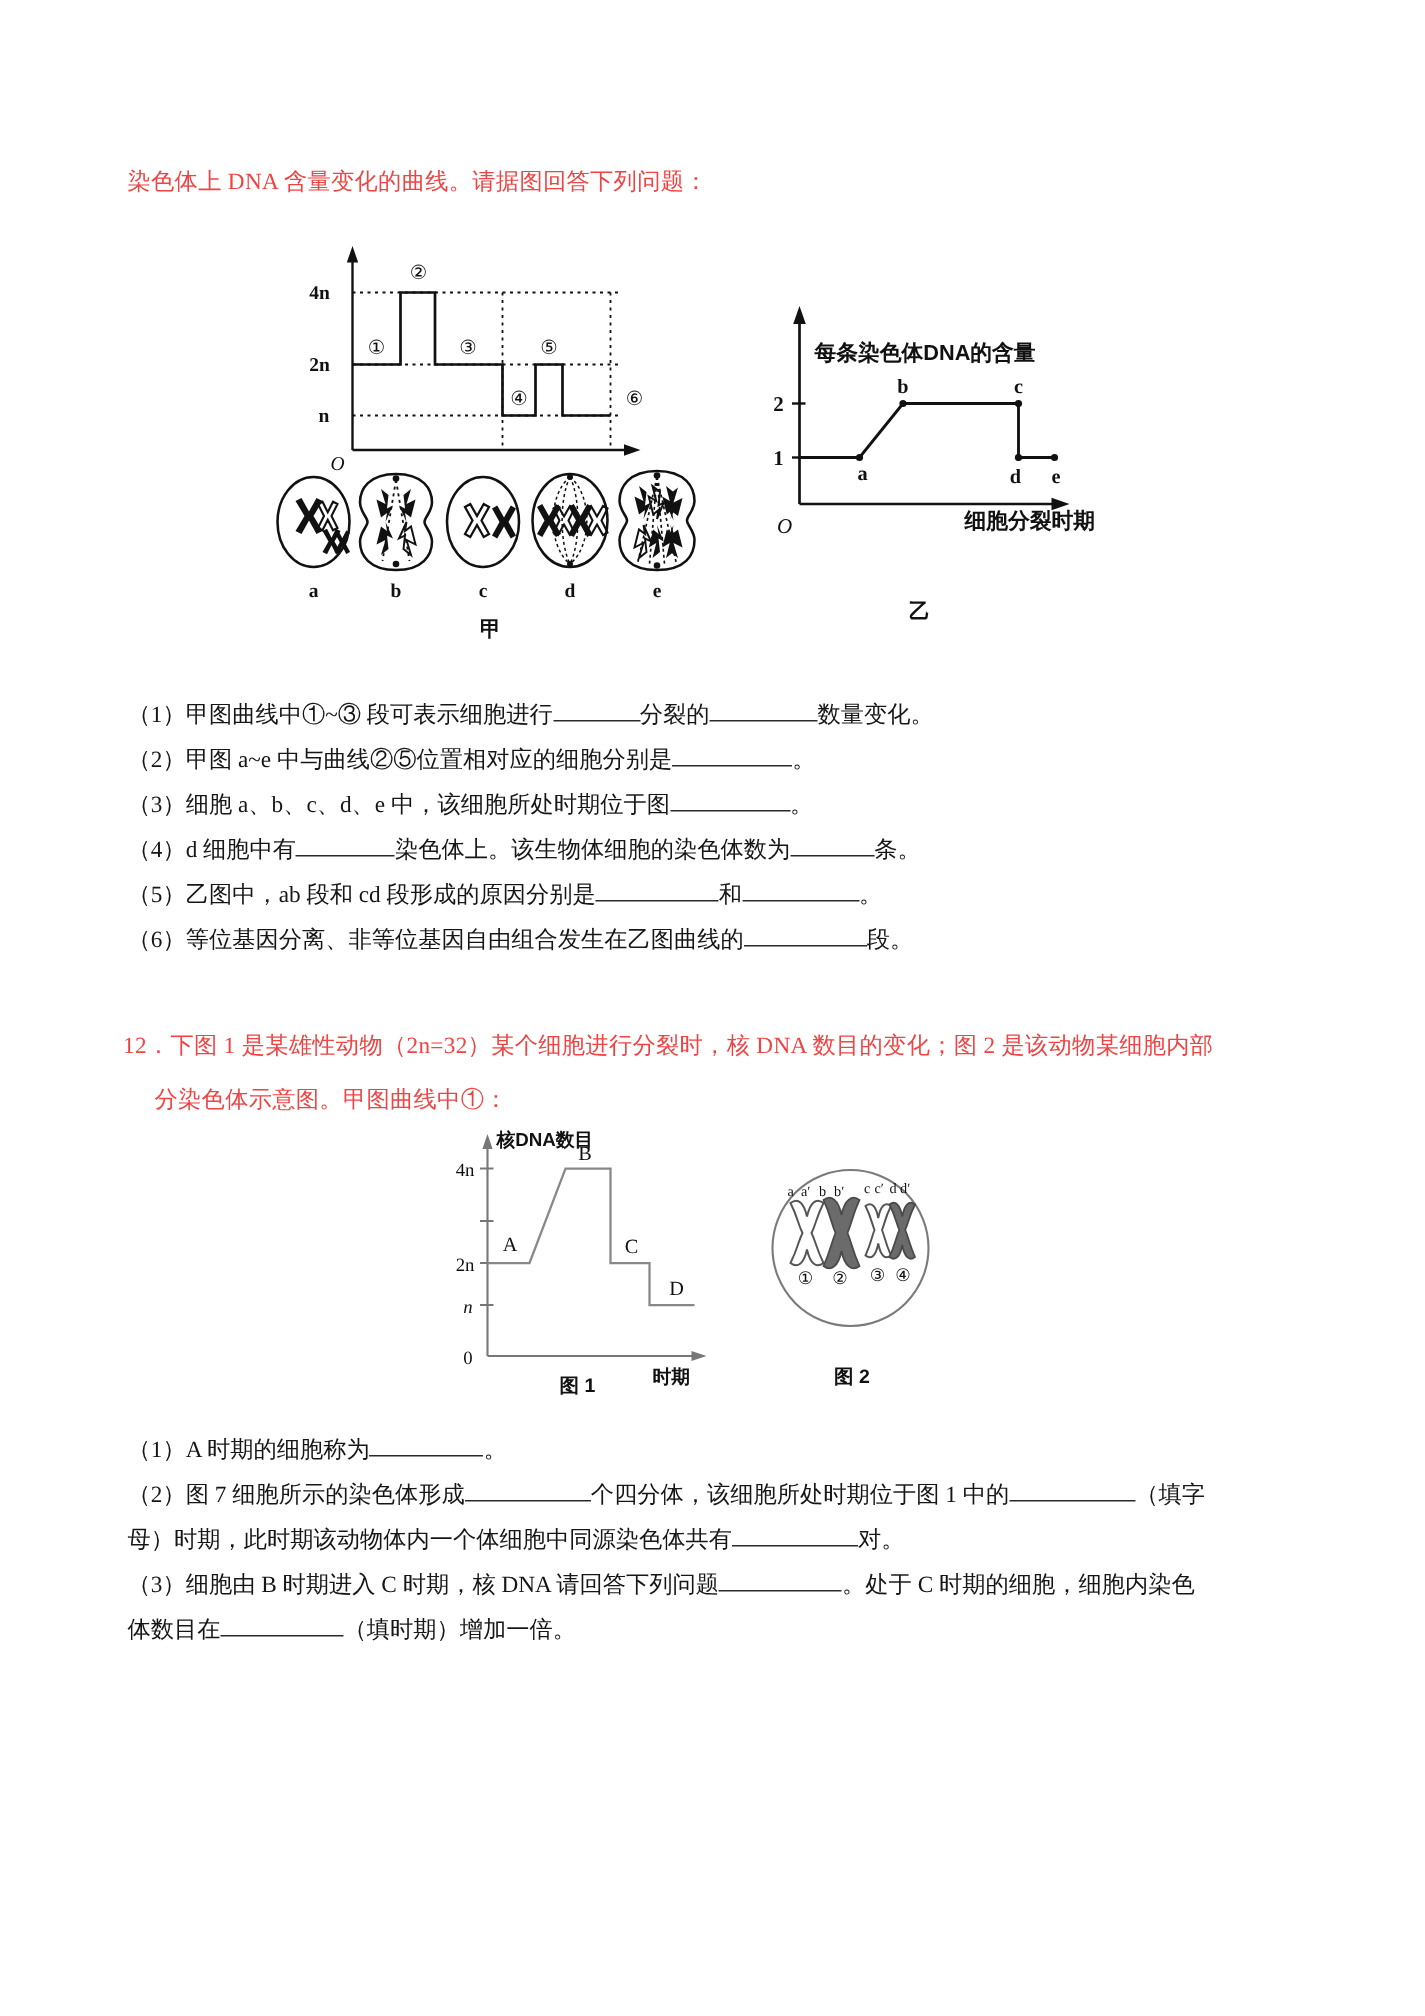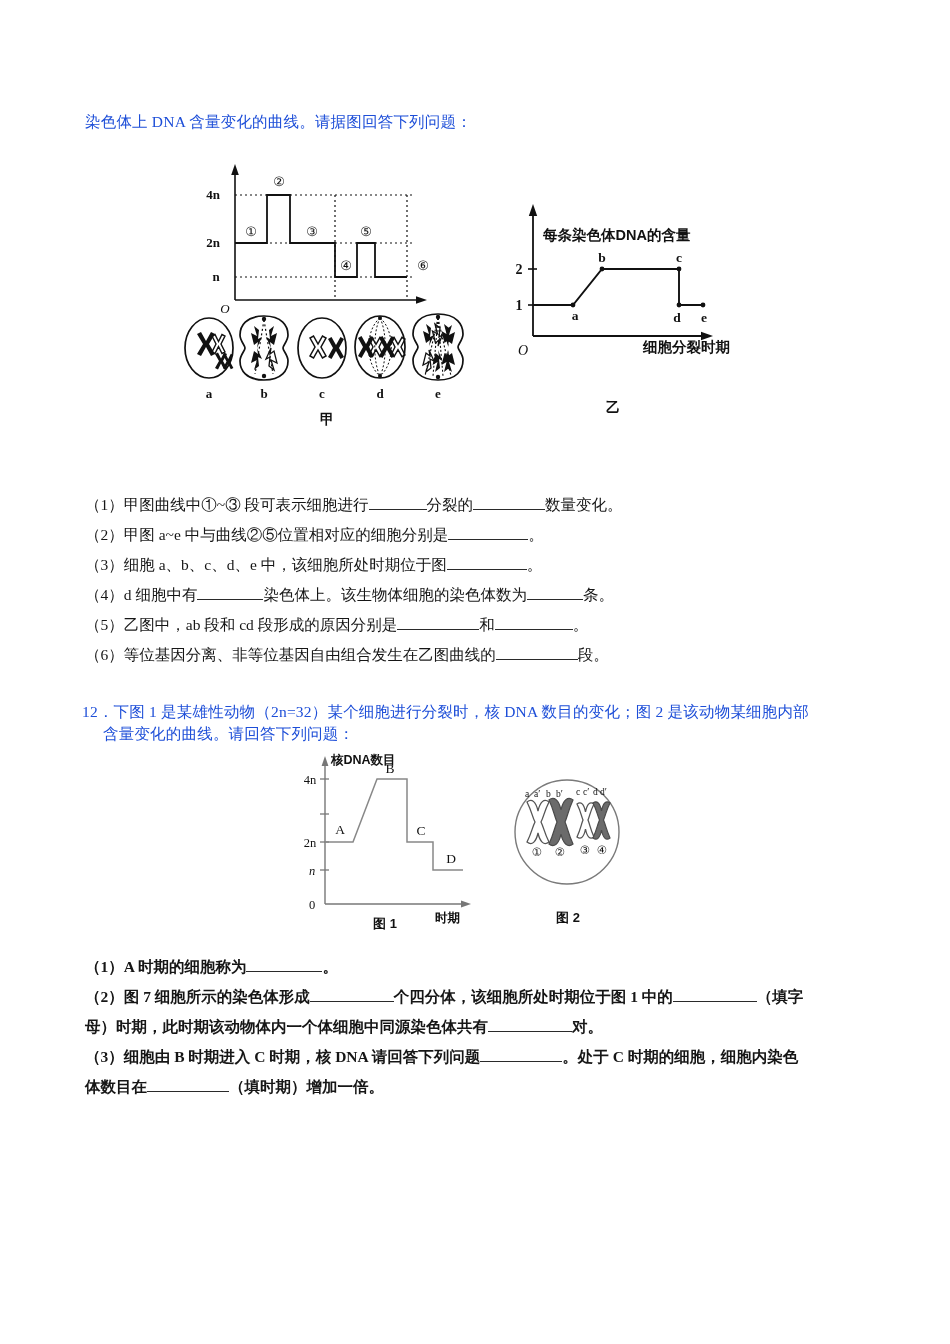--- a/index.html
+++ b/index.html
@@ -20,21 +20,21 @@
     position: absolute;
     inset: 0;
     padding: 0;
   }
   .text-line {
     position: absolute;
     font-size: 15.5px;
     line-height: 1.5;
     letter-spacing: 0.2px;
     white-space: nowrap;
-    color: #1d4ed8;
+    color: #ef4444;
   }
   .q-block {
     position: absolute;
     left: 85px;
     width: 790px;
     font-size: 15.5px;
     line-height: 30px;
     color: #161616;
   }
   .blank {
@@ -215,31 +215,31 @@
       <text class="lbl" x="80" y="120" font-size="13.5" text-anchor="middle" font-weight="700">a</text>
       <text class="lbl" x="107" y="62" font-size="13.5" text-anchor="middle" font-weight="700">b</text>
       <text class="lbl" x="184" y="62" font-size="13.5" text-anchor="middle" font-weight="700">c</text>
       <text class="lbl" x="182" y="122" font-size="13.5" text-anchor="middle" font-weight="700">d</text>
       <text class="lbl" x="209" y="122" font-size="13.5" text-anchor="middle" font-weight="700">e</text>
 
       <text class="lbl-cn" x="118" y="212" font-size="14" text-anchor="middle">乙</text>
     </svg>
   </div>
 
-  <div class="q-block" style="top:462px;margin-top:28px;" id="q11-list">
+  <div class="q-block" style="top:462px;" id="q11-list">
       <div><span>（1）</span><span>甲图曲线中①~③ 段可表示细胞进行</span><span class="blank" style="width: 58px;"></span><span>分裂的</span><span class="blank" style="width: 72px;"></span><span>数量变化。</span></div>
       <div><span>（2）</span><span>甲图 a~e 中与曲线②⑤位置相对应的细胞分别是</span><span class="blank" style="width: 80px;"></span><span>。</span></div>
       <div><span>（3）</span><span>细胞 a、b、c、d、e 中，该细胞所处时期位于图</span><span class="blank" style="width: 80px;"></span><span>。</span></div>
       <div><span>（4）</span><span>d 细胞中有</span><span class="blank" style="width: 66px;"></span><span>染色体上。该生物体细胞的染色体数为</span><span class="blank" style="width: 56px;"></span><span>条。</span></div>
       <div><span>（5）</span><span>乙图中，ab 段和 cd 段形成的原因分别是</span><span class="blank" style="width: 82px;"></span><span>和</span><span class="blank" style="width: 78px;"></span><span>。</span></div>
       <div><span>（6）</span><span>等位基因分离、非等位基因自由组合发生在乙图曲线的</span><span class="blank" style="width: 82px;"></span><span>段。</span></div>
     </div>
 
-  <div class="text-line" style="left:82px; top:700px;">12．下图 1 是某雄性动物（2n=32）某个细胞进行分裂时，核 DNA 数目的变化；图 2 是该动物某细胞内部</div>
-  <div class="text-line" style="left:103px; top:722px;">含量变化的曲线。请回答下列问题：</div>
+  <div class="text-line" style="left:82px; top:686px;">12．下图 1 是某雄性动物（2n=32）某个细胞进行分裂时，核 DNA 数目的变化；图 2 是该动物某细胞内部</div>
+  <div class="text-line" style="left:103px; top:722px;">分染色体示意图。甲图曲线中①：</div>
 
   <div class="fig-area" style="left:285px; top:752px; width:215px; height:180px;">
     <svg width="215" height="180" viewBox="0 0 215 180">
       <g>
         <line x1="40" y1="12" x2="40" y2="152" stroke="#777" stroke-width="1.4"></line>
         <polygon points="40,4 36.6,14 43.4,14" fill="#777"></polygon>
         <line x1="40" y1="152" x2="178" y2="152" stroke="#777" stroke-width="1.4"></line>
         <polygon points="186,152 176,148.6 176,155.4" fill="#777"></polygon>
       </g>
       <text class="lbl-cn" x="46" y="12" font-size="12.5" fill="#555">核DNA数目</text>
@@ -310,21 +310,21 @@
         <text x="32" y="86">①</text>
         <text x="55" y="86">②</text>
         <text x="80" y="84">③</text>
         <text x="97" y="84">④</text>
       </g>
 
       <text class="lbl-cn" x="63" y="152" font-size="13" text-anchor="middle" fill="#444">图 2</text>
     </svg>
   </div>
 
-  <div class="q-block" style="top:952px;font-weight:bold;" id="q12-list">
+  <div class="q-block" style="top:952px;" id="q12-list">
       <div><span>（1）</span><span>A 时期的细胞称为</span><span class="blank" style="width: 76px;"></span><span>。</span></div>
       <div><span>（2）</span><span>图 7 细胞所示的染色体形成</span><span class="blank" style="width: 84px;"></span><span>个四分体，该细胞所处时期位于图 1 中的</span><span class="blank" style="width: 84px;"></span><span>（填字</span></div>
       <div><span>母）时期，此时期该动物体内一个体细胞中同源染色体共有</span><span class="blank" style="width: 84px;"></span><span>对。</span></div>
       <div><span>（3）</span><span>细胞由 B 时期进入 C 时期，核 DNA 请回答下列问题</span><span class="blank" style="width: 82px;"></span><span>。处于 C 时期的细胞，细胞内染色</span></div>
       <div><span>体数目在</span><span class="blank" style="width: 82px;"></span><span>（填时期）增加一倍。</span></div>
     </div>
 
 </div>
 
 </body></html>

